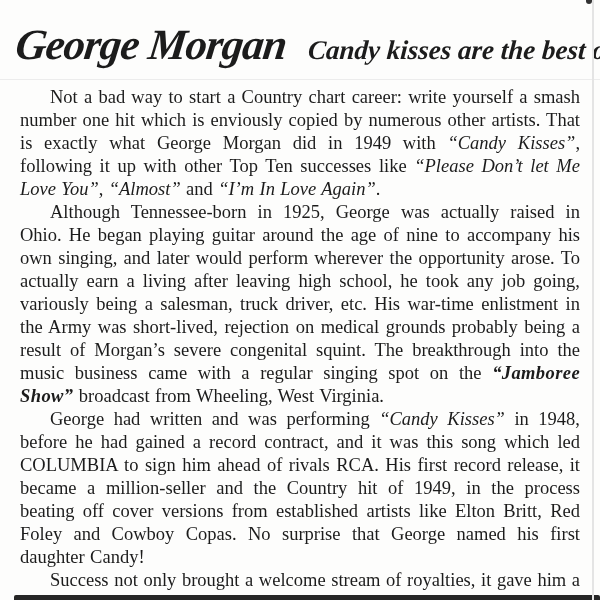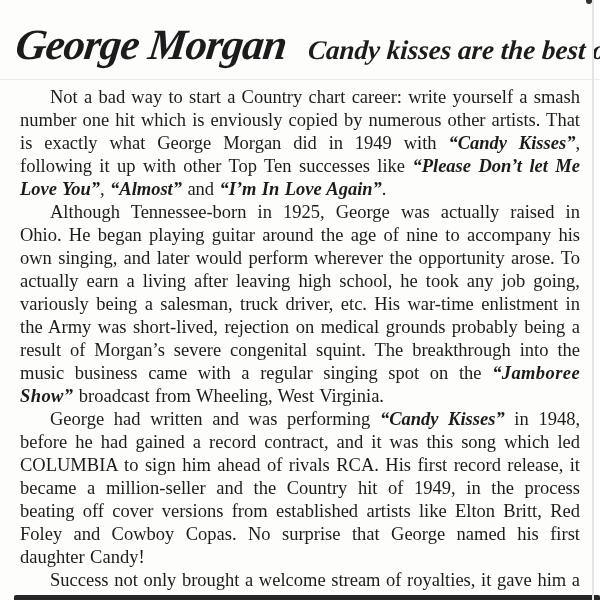--- a/index.html
+++ b/index.html
@@ -61,21 +61,21 @@
     font-size: 18.5px;
     line-height: 23px;
     word-spacing: 0.04em;
   }
   .article p {
     margin: 0;
     padding: 0;
     text-indent: 30px;
   }
   .normal { font-style: normal; font-weight: 400; }
-  .italic { font-style: italic; font-weight: 700; }
+  .italic { font-style: italic; font-weight: 400; }
   .bolditalic { font-style: italic; font-weight: 700; letter-spacing: 0.4px; }
   
   .cropped-text-strip {
     position: absolute;
     left: 14px;
     right: 0;
     bottom: 0;
     height: 5px;
     border-radius: 2px 2px 0 0;
   }

